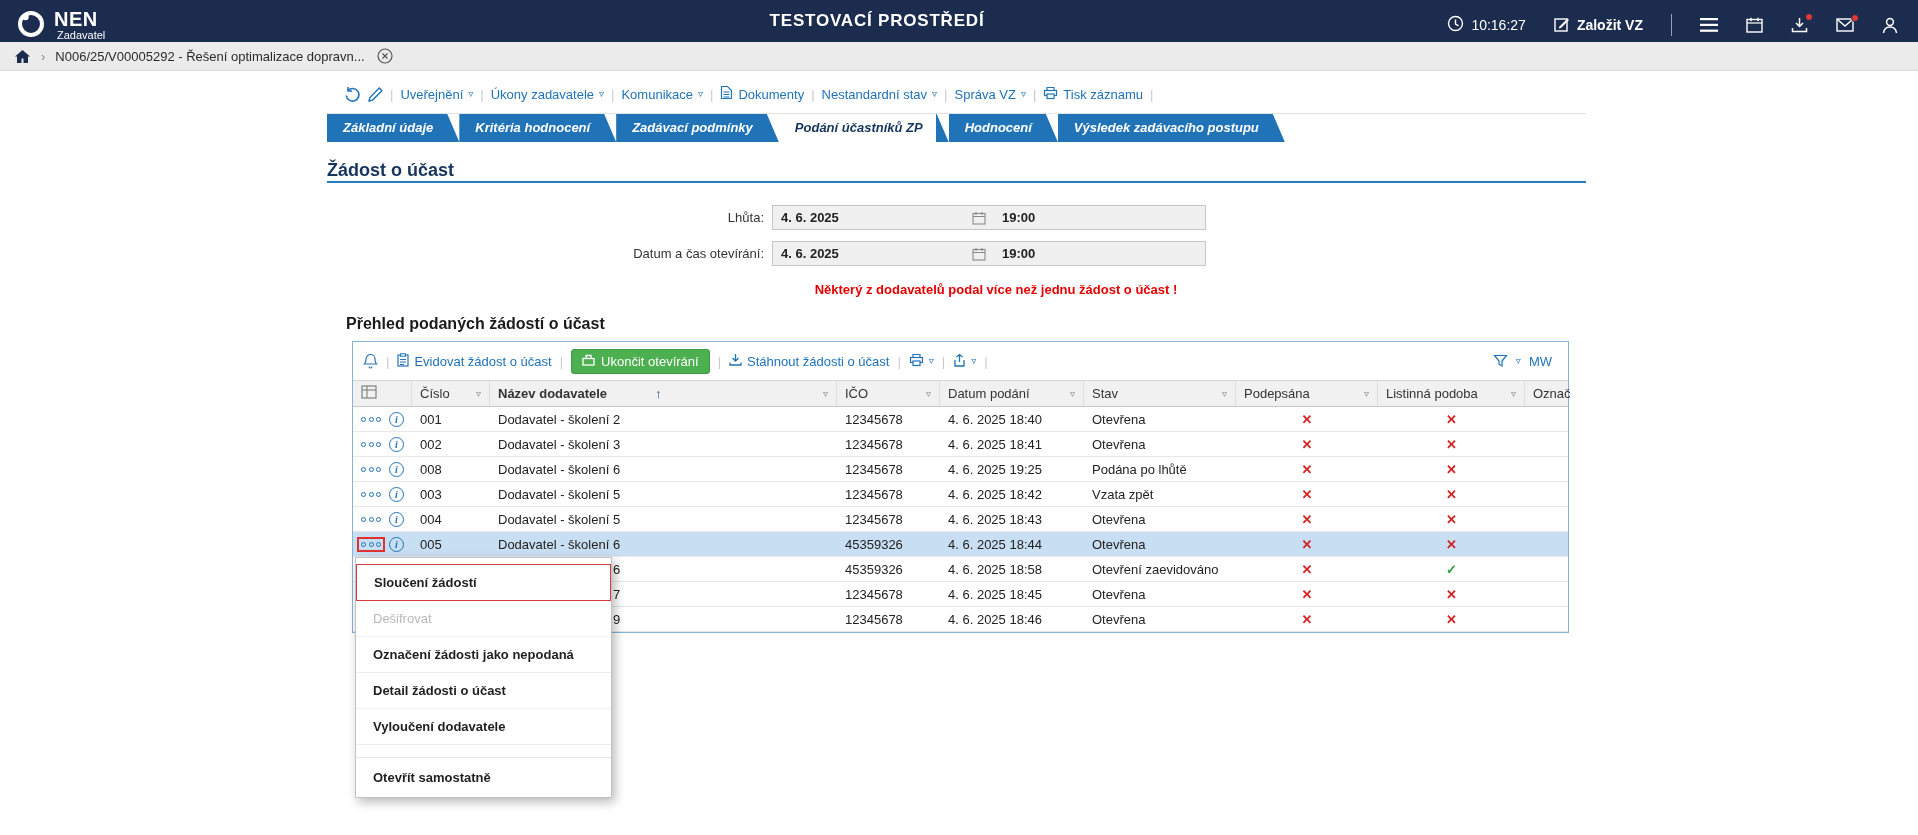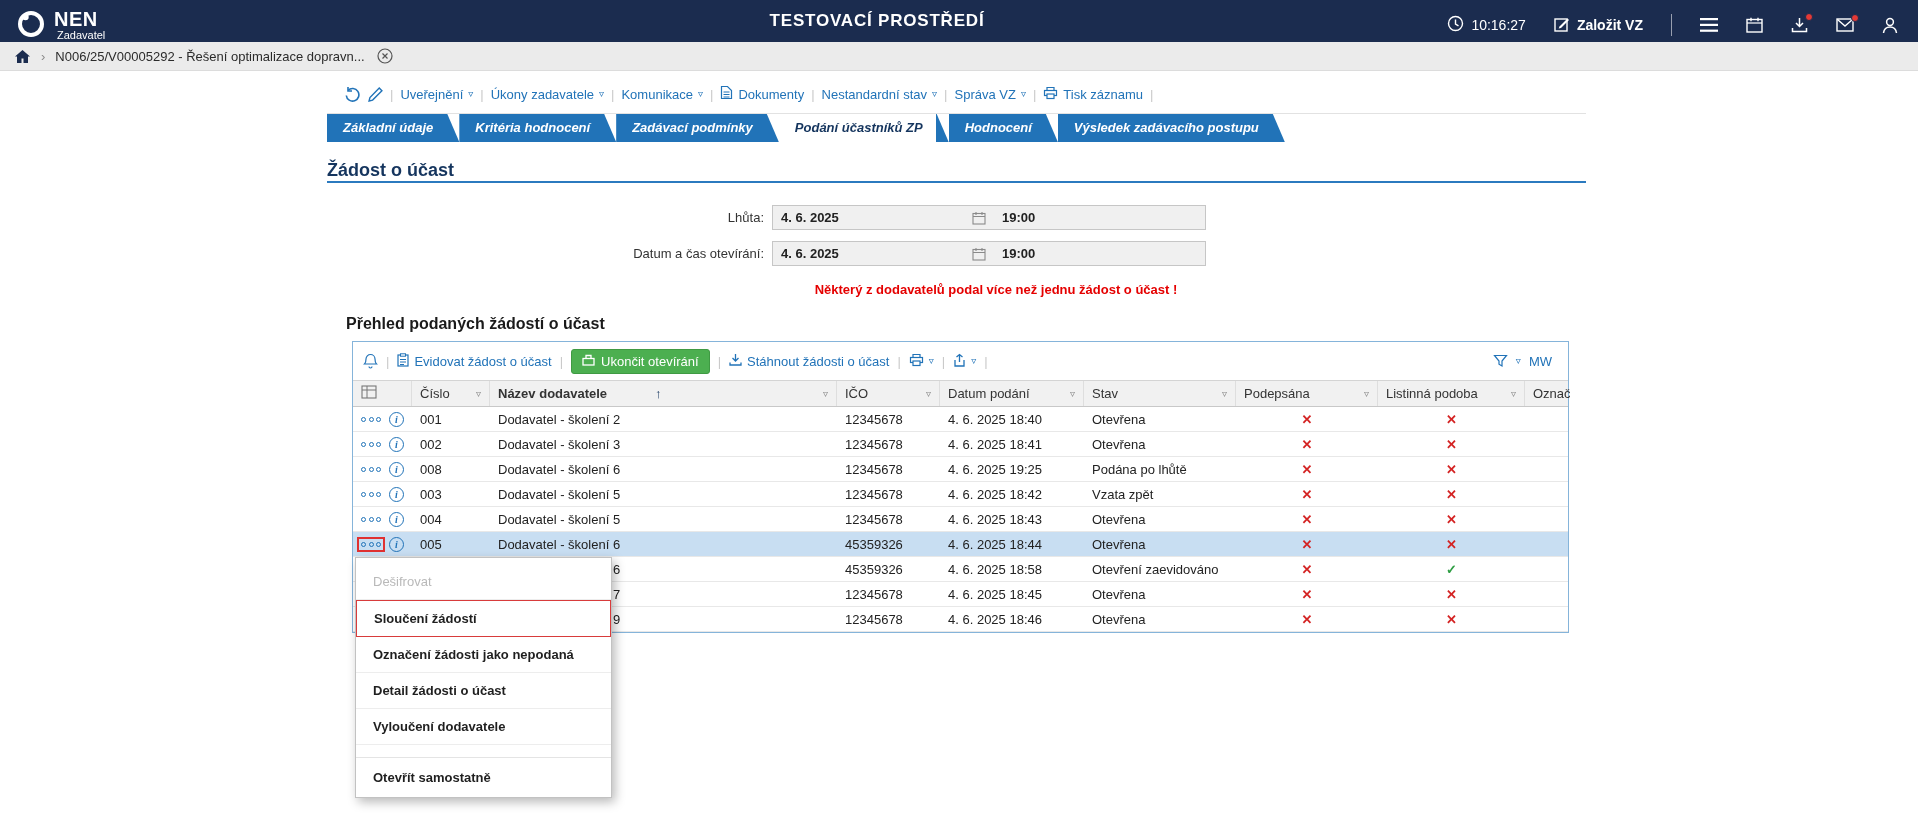--- a/index.html
+++ b/index.html
@@ -592,22 +592,22 @@
             <span class="mark-x">✕</span>
           </div>
           <div class="cell c7 center">
             <span class="mark-x">✕</span>
           </div>
           <div class="cell c8"></div>
         </div>
       </div>
 
     <div class="context-menu" id="context-menu">
+        <div class="menu-item highlighted">Sloučení žádostí</div>
         <div class="menu-item disabled">Dešifrovat</div>
-        <div class="menu-item highlighted">Sloučení žádostí</div>
         <div class="menu-item">Označení žádosti jako nepodaná</div>
         <div class="menu-item">Detail žádosti o účast</div>
         <div class="menu-item">Vyloučení dodavatele</div>
         <div class="menu-gap"></div>
         <div class="menu-item">Otevřít samostatně</div>
       </div>
   </div>
 
 </main>
 

